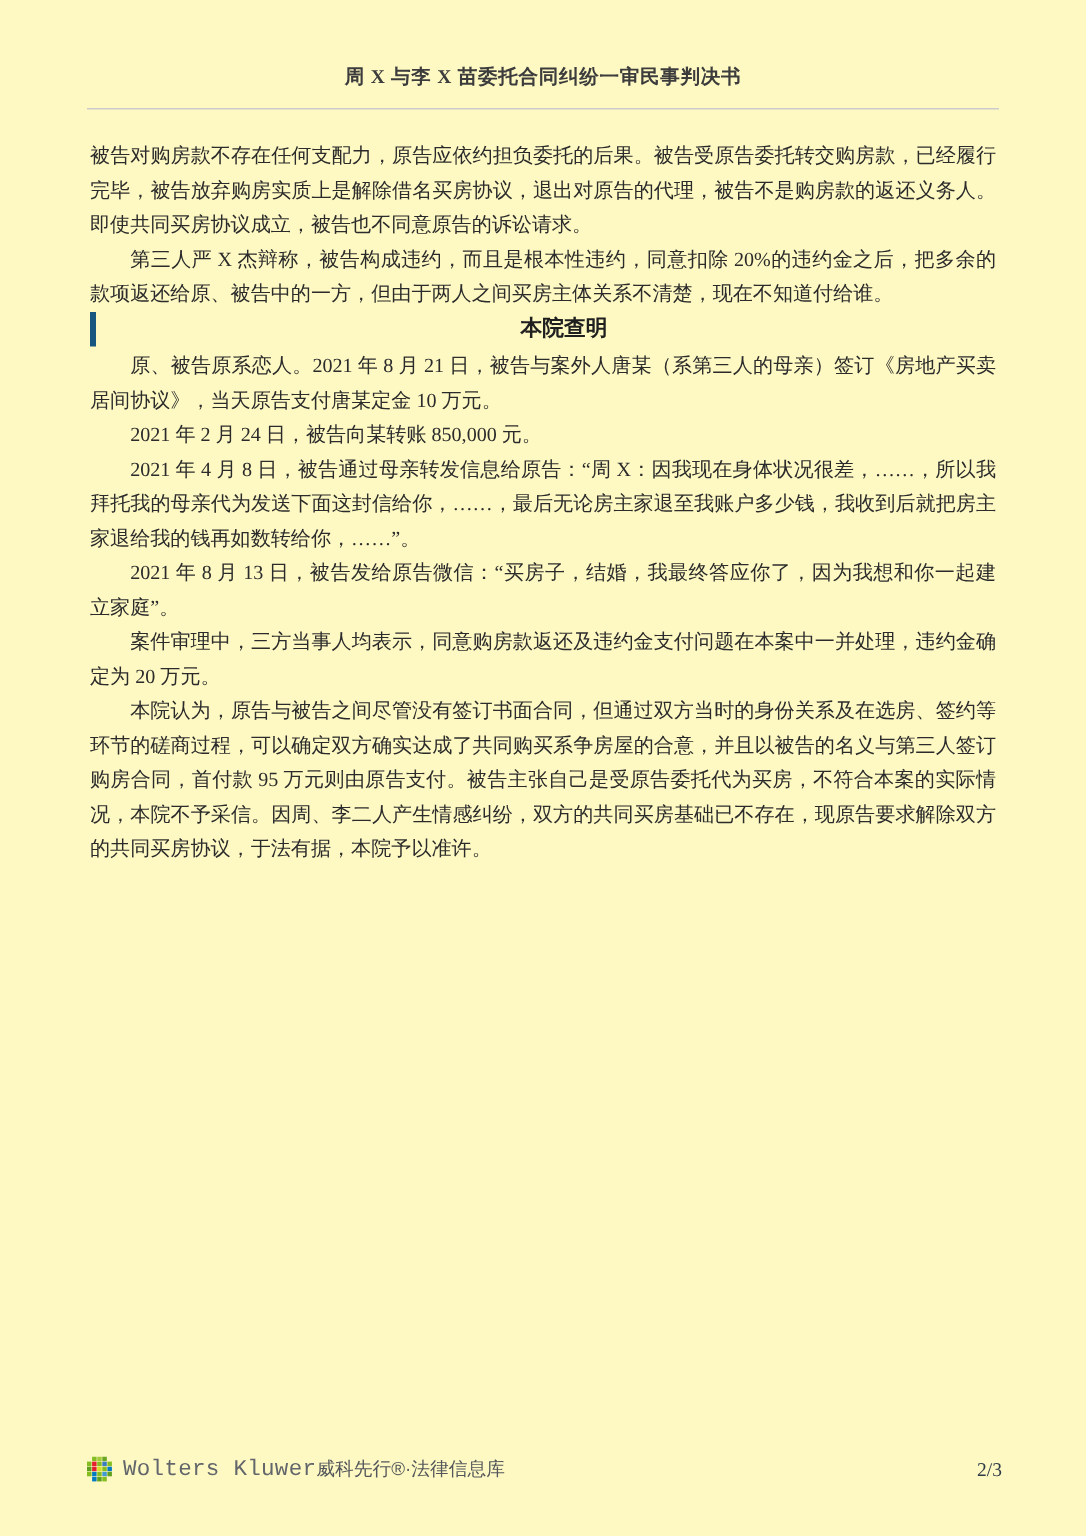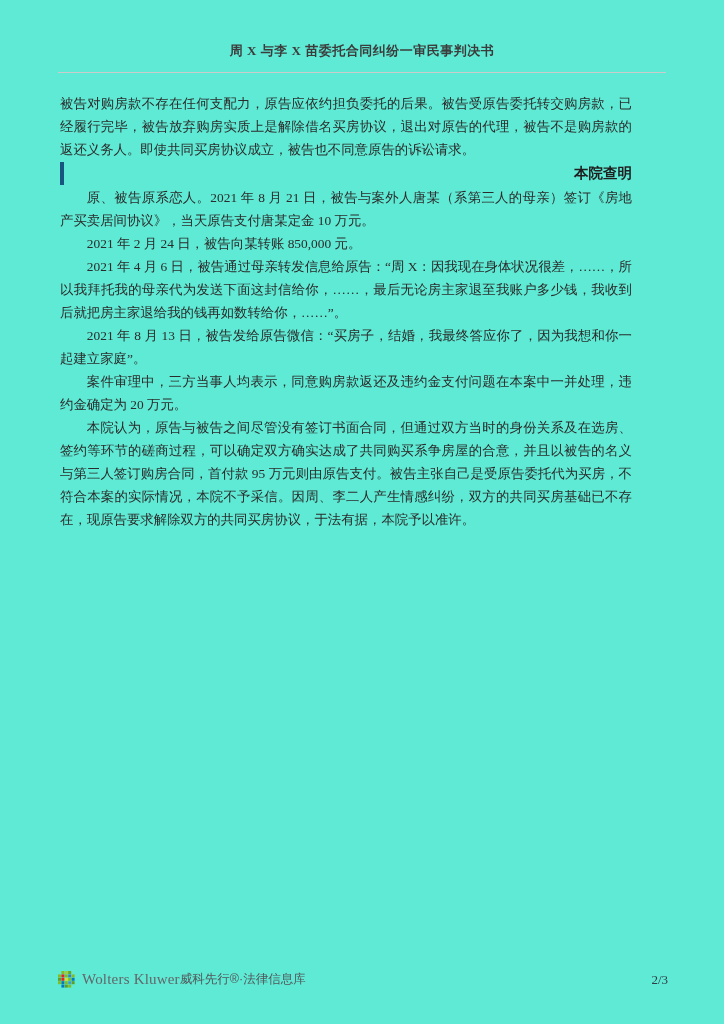--- a/index.html
+++ b/index.html
@@ -5,64 +5,64 @@
   * { margin: 0; padding: 0; box-sizing: border-box; }
   html, body { background: #ffffff; }
   body {
     width: 724px; height: 1024px;
     font-family: "Liberation Serif", "DejaVu Serif", serif;
     overflow: hidden;
   }
   .page {
     position: relative;
     width: 724px; height: 1024px;
-    background: #5eead4;
+    background: #fef9c3;
   }
   .doc-header { padding-top: 42px; text-align: center; }
   .doc-title {
     font-size: 13px;
     font-weight: bold;
     color: #3c3c3c;
     letter-spacing: 0.5px;
   }
   .header-rule {
     margin: 12px 58px 0 58px;
     border-bottom: 1px solid #cccccc;
     height: 0;
   }
   .doc-body {
-    margin: 19px 92px 0 60px;
+    margin: 19px 60px 0 60px;
     font-size: 13.4px;
     line-height: 23px;
     color: #2b2b2b;
     text-align: justify;
   }
   .para { margin: 0; }
   .para.indent { text-indent: 2em; }
   .section-header {
     font-weight: bold;
     font-size: 14.5px;
     line-height: 23px;
     color: #1f1f1f;
     border-left: 4px solid #17567e;
     padding-left: 24px;
     margin: 1px 0;
-    text-align: right;
+    text-align: center;
   }
   .doc-footer {
     position: absolute;
     left: 58px; right: 56px; bottom: 36px;
     display: flex;
     align-items: center;
     justify-content: space-between;
   }
   .footer-left { display: flex; align-items: center; }
   .wk-logo { display: inline-block; width: 17px; height: 17px; margin-right: 7px; }
   .brand-text {
-    font-family: Liberation Serif, serif;
+    font-family: Liberation Mono, monospace;
     font-size: 15px;
     color: #63666a;
     letter-spacing: 0.2px;
   }
   .product-text {
     font-family: "Liberation Sans", sans-serif;
     font-size: 12.5px;
     color: #53565a;
     margin-left: 0;
   }
@@ -77,24 +77,25 @@
 
 <div class="page">
 
   <div class="doc-header">
     <div class="doc-title">周 X 与李 X 苗委托合同纠纷一审民事判决书</div>
     <div class="header-rule"></div>
   </div>
 
   <main class="doc-body" id="doc-body">
       <p class="para">被告对购房款不存在任何支配力，原告应依约担负委托的后果。被告受原告委托转交购房款，已经履行完毕，被告放弃购房实质上是解除借名买房协议，退出对原告的代理，被告不是购房款的返还义务人。即使共同买房协议成立，被告也不同意原告的诉讼请求。</p>
+      <p class="para indent">第三人严 X 杰辩称，被告构成违约，而且是根本性违约，同意扣除 20%的违约金之后，把多余的款项返还给原、被告中的一方，但由于两人之间买房主体关系不清楚，现在不知道付给谁。</p>
       <div class="section-header">本院查明</div>
       <p class="para indent">原、被告原系恋人。2021 年 8 月 21 日，被告与案外人唐某（系第三人的母亲）签订《房地产买卖居间协议》，当天原告支付唐某定金 10 万元。</p>
       <p class="para indent">2021 年 2 月 24 日，被告向某转账 850,000 元。</p>
-      <p class="para indent">2021 年 4 月 6 日，被告通过母亲转发信息给原告：“周 X：因我现在身体状况很差，……，所以我拜托我的母亲代为发送下面这封信给你，……，最后无论房主家退至我账户多少钱，我收到后就把房主家退给我的钱再如数转给你，……”。</p>
+      <p class="para indent">2021 年 4 月 8 日，被告通过母亲转发信息给原告：“周 X：因我现在身体状况很差，……，所以我拜托我的母亲代为发送下面这封信给你，……，最后无论房主家退至我账户多少钱，我收到后就把房主家退给我的钱再如数转给你，……”。</p>
       <p class="para indent">2021 年 8 月 13 日，被告发给原告微信：“买房子，结婚，我最终答应你了，因为我想和你一起建立家庭”。</p>
       <p class="para indent">案件审理中，三方当事人均表示，同意购房款返还及违约金支付问题在本案中一并处理，违约金确定为 20 万元。</p>
       <p class="para indent">本院认为，原告与被告之间尽管没有签订书面合同，但通过双方当时的身份关系及在选房、签约等环节的磋商过程，可以确定双方确实达成了共同购买系争房屋的合意，并且以被告的名义与第三人签订购房合同，首付款 95 万元则由原告支付。被告主张自己是受原告委托代为买房，不符合本案的实际情况，本院不予采信。因周、李二人产生情感纠纷，双方的共同买房基础已不存在，现原告要求解除双方的共同买房协议，于法有据，本院予以准许。</p>
     </main>
 
   <footer class="doc-footer">
     <div class="footer-left">
       <span class="wk-logo">
         <svg width="17" height="17" viewBox="0 0 17 17" aria-hidden="true">
           <rect x="3.4" y="0" width="3" height="3" fill="#85bc20"></rect>

